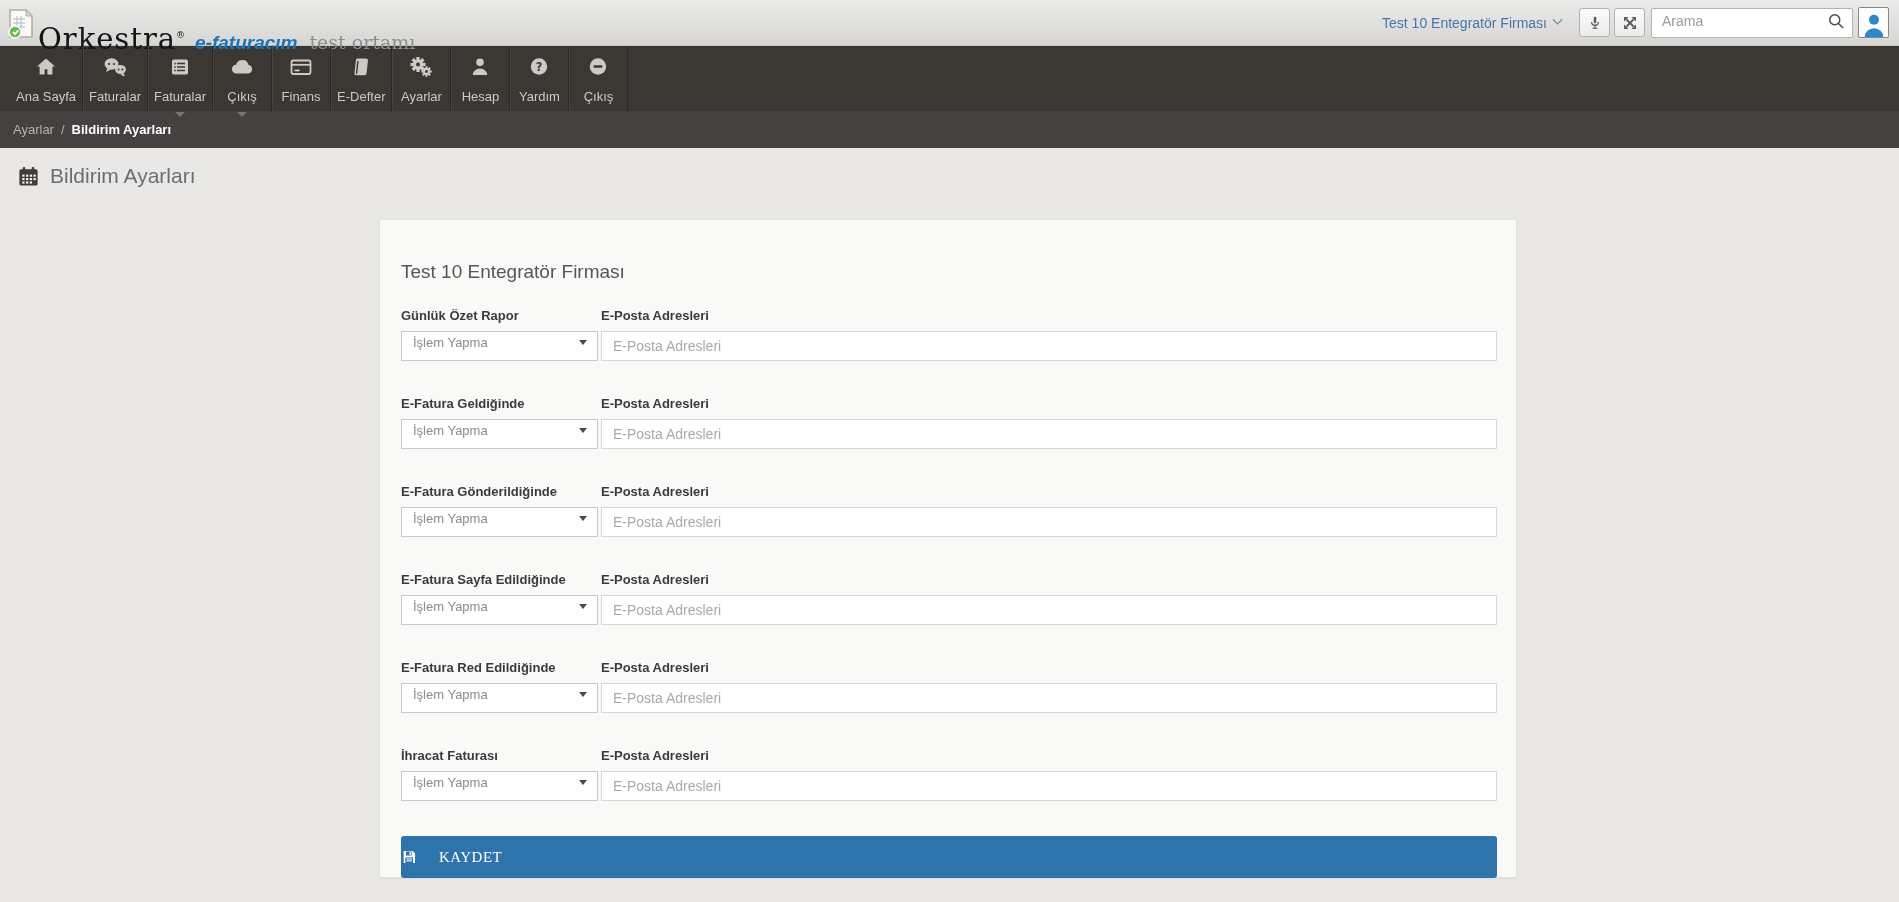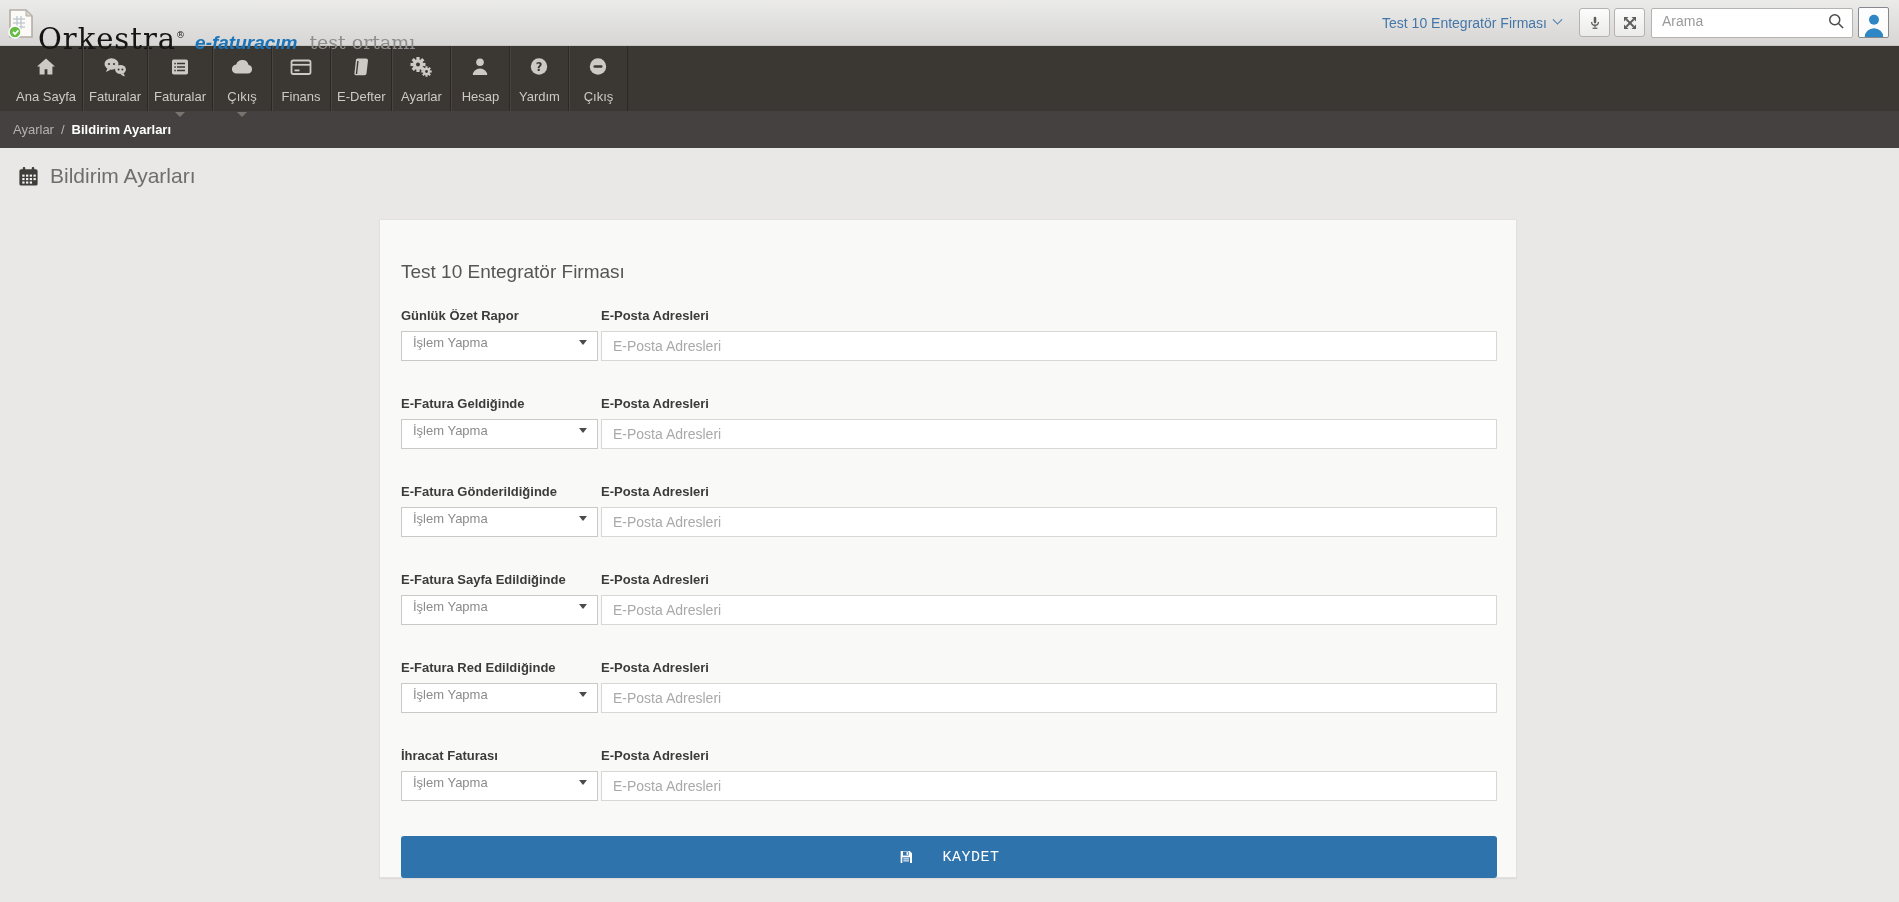--- a/index.html
+++ b/index.html
@@ -122,22 +122,22 @@
   }
   .email-input {
     width:100%; height:30px; border:1px solid #d8d7d5; background:#fff;
     padding:0 11px; font-size:14px; color:#555; outline:none;
     font-family:"Liberation Sans", sans-serif;
   }
   .email-input::placeholder { color:#a9a9a9; }
   .save-btn {
     margin-top:15px; width:100%; height:42px; border:none; border-radius:3px;
     background:#2f73ad; color:#fff; font-size:15px; letter-spacing:.5px;
-    display:flex; align-items:center; justify-content:center; gap:28px; cursor:pointer;
-    font-family:Liberation Mono, monospace;
+    display:flex; align-items:center; justify-content:flex-start; gap:22px; cursor:pointer;
+    font-family:Liberation Serif, serif;
   }
 </style>
 </head>
 <body>
 
 <div class="topbar">
   <div class="logo">
     <span class="logo-doc">
       <svg width="26" height="30" viewBox="0 0 26 30">
         <path d="M2 1 h16 l6 6 v21 h-22 z" fill="#fbfaf7" stroke="#b3aea6" stroke-width="1.6"></path>

